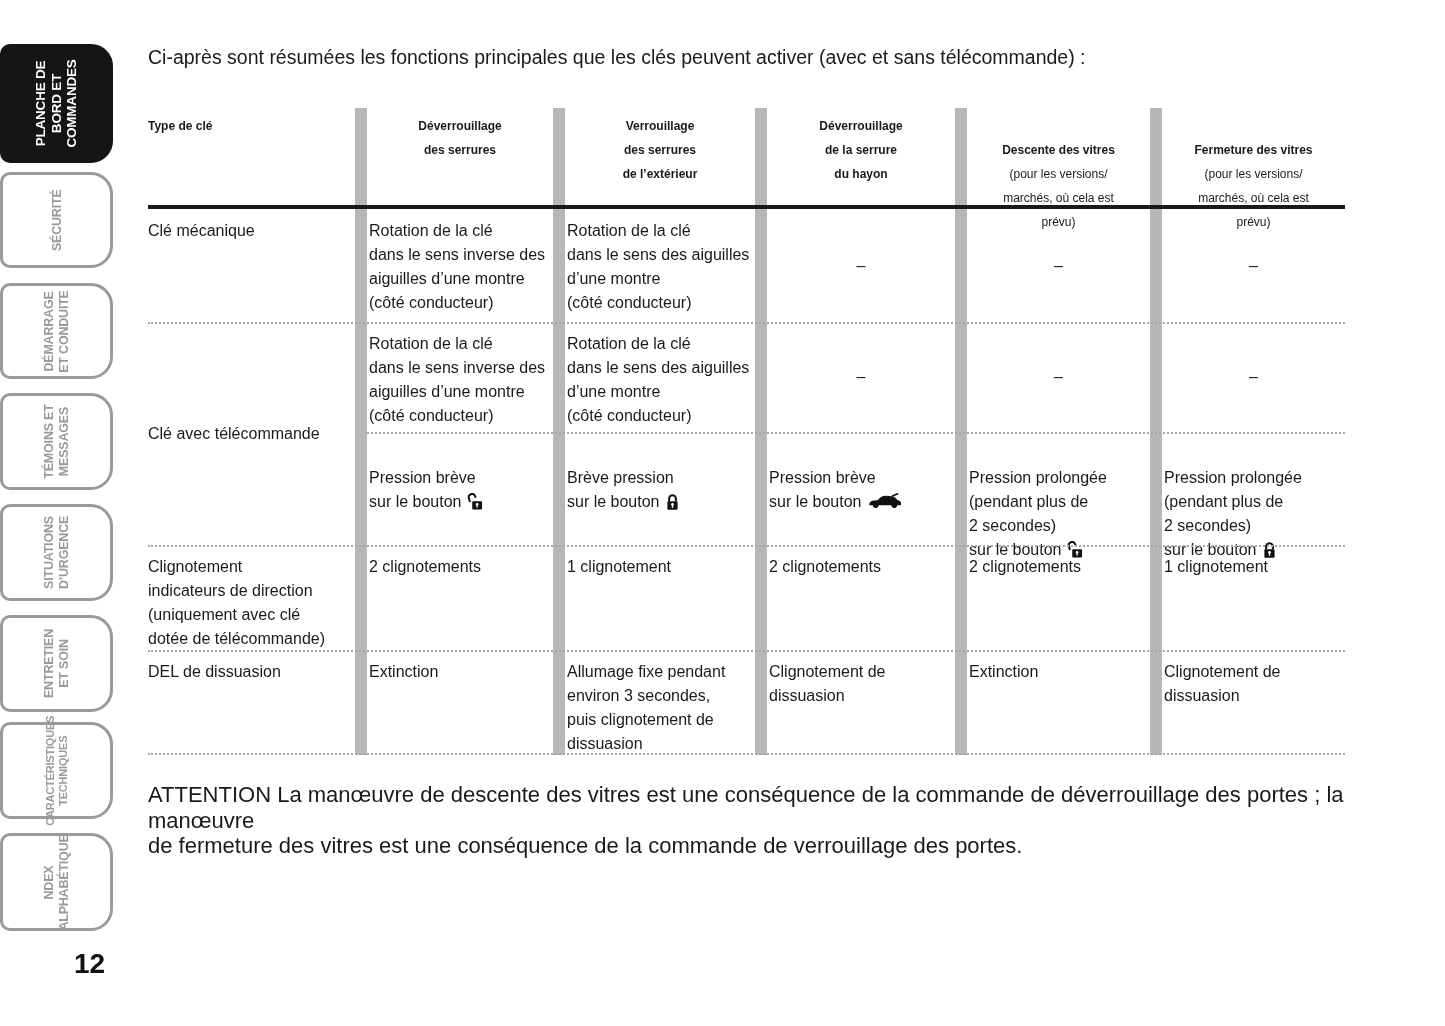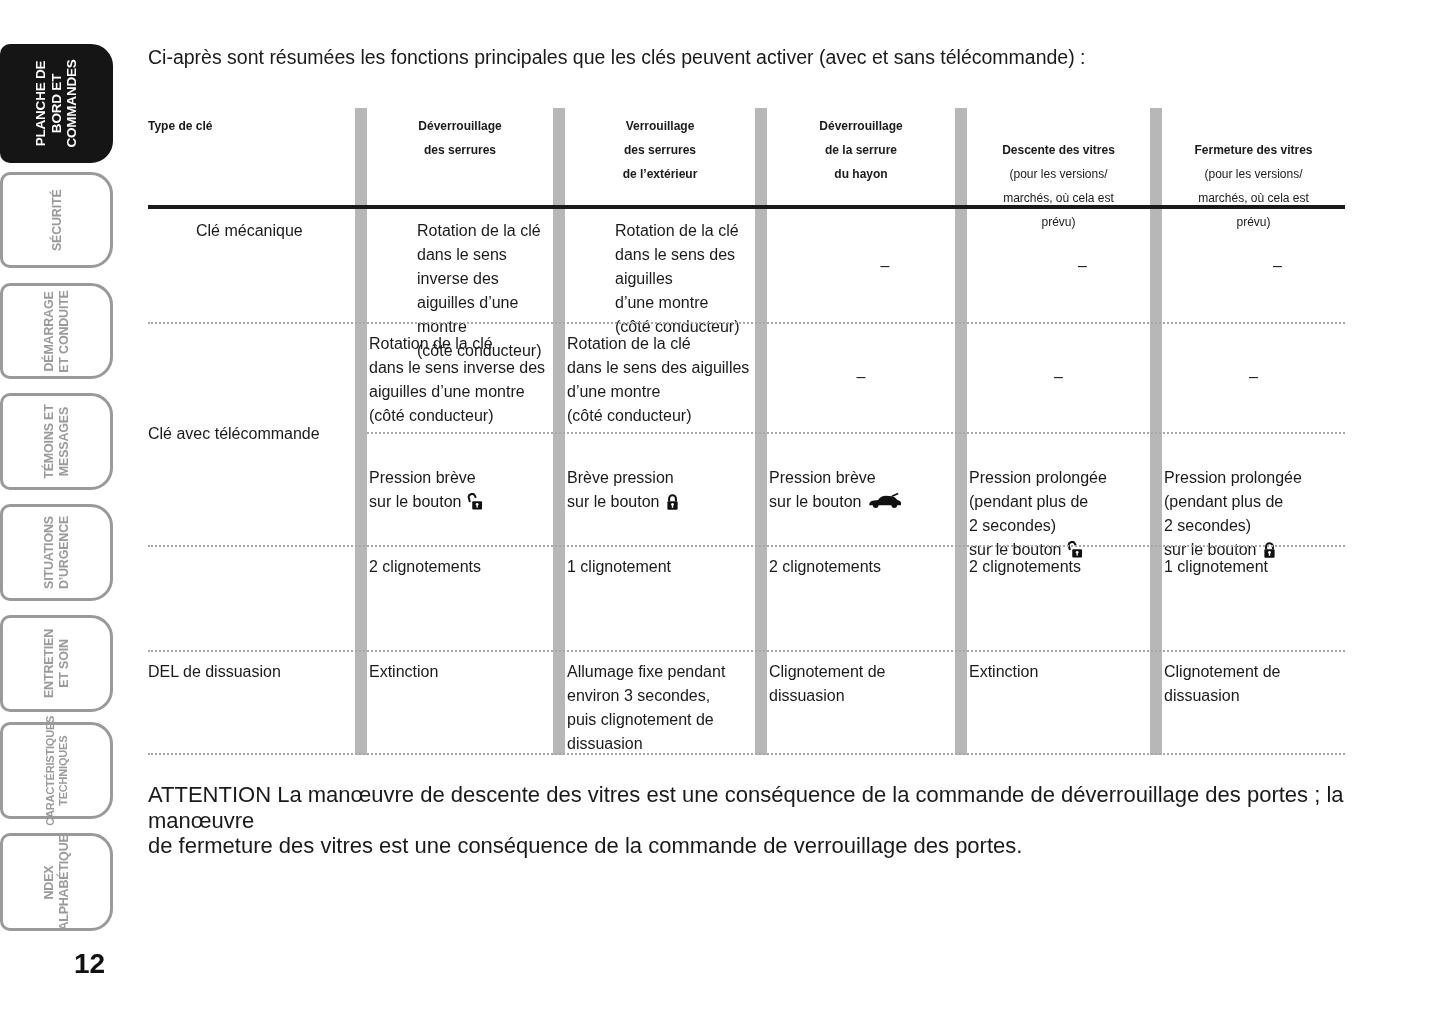--- a/index.html
+++ b/index.html
@@ -34,21 +34,21 @@
            line-height:24px; text-align:center; white-space:pre-line; }
   .hcell.first { text-align:left; }
   .hsub { font-weight:normal; }
 
   .cell { font-size:16px; line-height:24px; white-space:pre-line;
           padding:10px 4px 0 2px; }
   .cell.c1 { padding-left:0; }
   .cell.dash { display:flex; align-items:center; justify-content:center; padding:0; }
   .cell.vspan { grid-row:4 / span 2; display:flex; align-items:center; padding-top:0; }
 
-  .r1{grid-row:3;margin-left:48px;} .r2a{grid-row:4;} .r2b{grid-row:5;} .r3{grid-row:6;} .r4{grid-row:7;}
+  .r1{grid-row:3;} .r2a{grid-row:4;} .r2b{grid-row:5;} .r3{grid-row:6;} .r4{grid-row:7;}
   .g1{grid-column:1;} .g2{grid-column:3;} .g3{grid-column:5;}
   .g4{grid-column:7;} .g5{grid-column:9;} .g6{grid-column:11;}
 
   .dotline { position:absolute; height:0; border-top:2px dotted #a8a8a8; }
 
   .icon { vertical-align:-4px; margin-left:5px; }
   .icon-car { vertical-align:-2px; margin-left:6px; }
 
   .attention { position:absolute; left:148px; top:782px; width:1204px;
                font-size:22px; line-height:25.5px; white-space:pre-line; }
@@ -195,20 +195,24 @@
 (pendant plus de
 2 secondes)
 sur le bouton</span><svg class="icon" width="15" height="18" viewBox="0 0 22 26">
           <path d="M6 12 V8.2 A5 5 0 0 1 16 8.2 V12" fill="none" stroke="#111" stroke-width="3"></path>
           <rect x="3.5" y="12" width="15" height="12.5" rx="1.5" fill="#111"></rect>
           <circle cx="11" cy="16.5" r="2" fill="#fff"></circle>
           <rect x="10" y="16.5" width="2" height="5" fill="#fff"></rect>
         </svg>
     </div>
 
+    <div class="cell c1 r3 g1">Clignotement
+indicateurs de direction
+(uniquement avec clé
+dotée de télécommande)</div>
     <div class="cell r3 g2">2 clignotements</div>
     <div class="cell r3 g3">1 clignotement</div>
     <div class="cell r3 g4">2 clignotements</div>
     <div class="cell r3 g5">2 clignotements</div>
     <div class="cell r3 g6">1 clignotement</div>
 
     <div class="cell c1 r4 g1">DEL de dissuasion</div>
     <div class="cell r4 g2">Extinction</div>
     <div class="cell r4 g3">Allumage fixe pendant
 environ 3 secondes,

